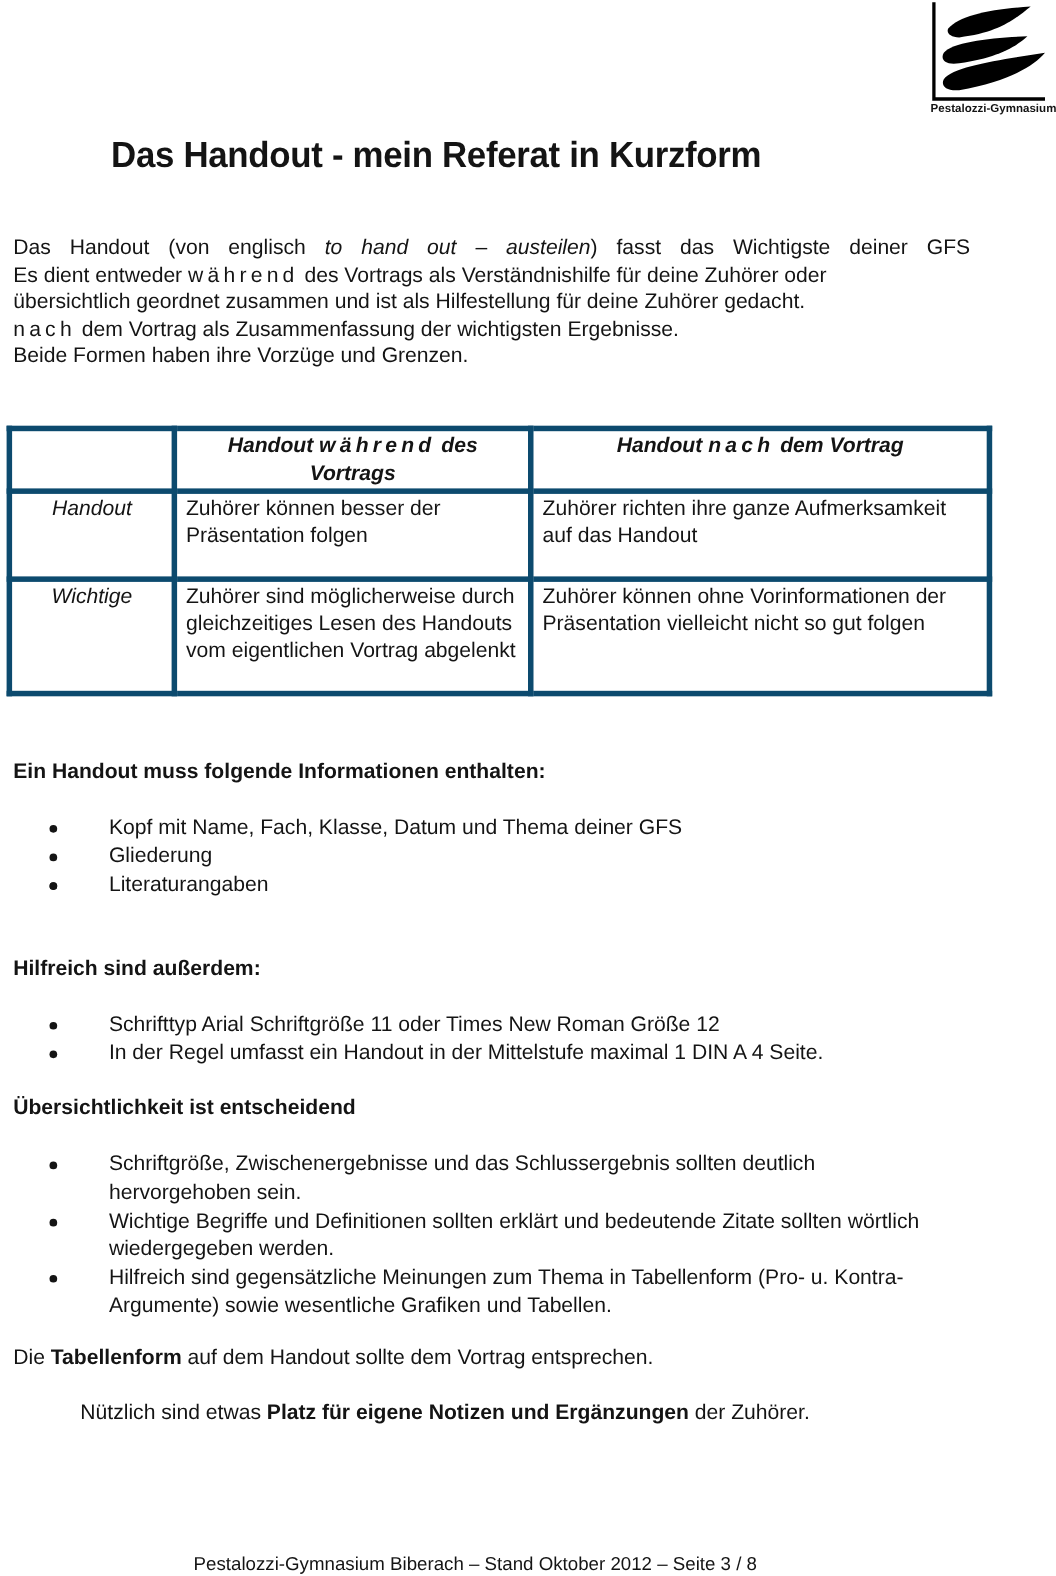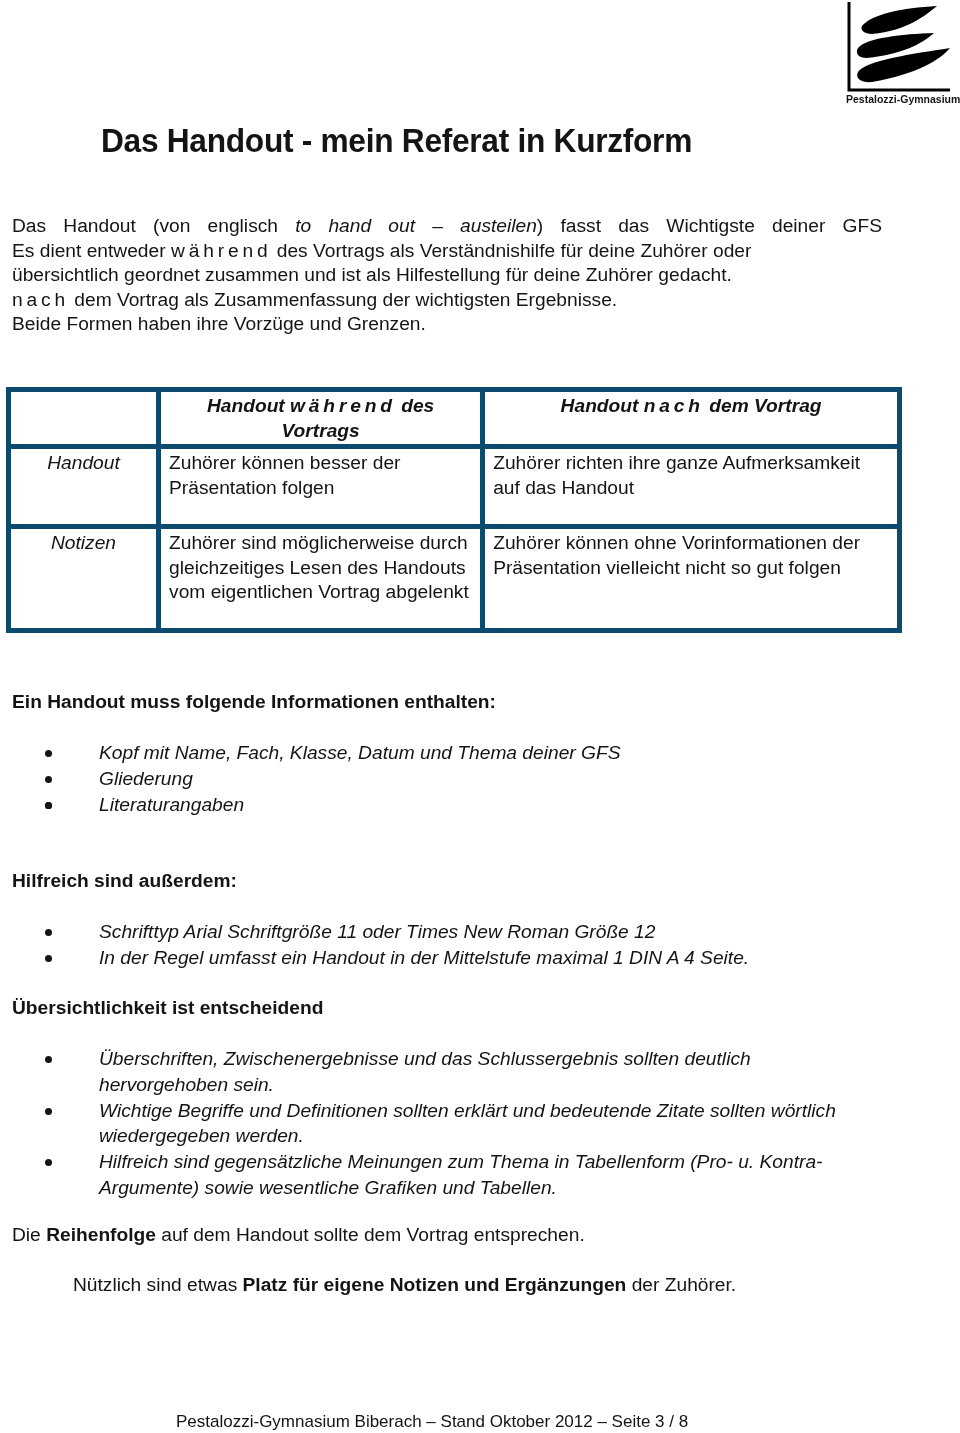--- a/index.html
+++ b/index.html
@@ -16,21 +16,21 @@
   table.cmp { position:absolute; left:6px; top:387px; width:896px; border-collapse:collapse; font-size:19.2px; line-height:24.6px; }
   table.cmp td { border:5px solid #0c4a6e; vertical-align:top; padding:2px 8px 0 8px; }
   .c0 { width:130px; text-align:center; font-style:italic; }
   .c1 { width:306px; }
   .c2 { width:400px; }
   .hd { font-weight:bold; font-style:italic; text-align:center; }
   .r0 td { height:50px; }
   .r1 td { height:73px; }
   .r2 td { height:97px; }
   .h2 { font-size:19.2px; font-weight:bold; white-space:nowrap; }
-  ul.bl { position:absolute; margin:0; padding:0; list-style:none; font-size:19.2px; line-height:25.8px;font-style:italic; }
+  ul.bl { position:absolute; margin:0; padding:0; list-style:none; font-size:19.2px; line-height:25.8px; }
   ul.bl li { position:relative; padding-left:87px; }
   ul.bl li .dot { position:absolute; left:33px; top:10px; width:7px; height:7px; border-radius:50%; background:#141414; }
   .para { font-size:19.2px; white-space:nowrap; }
   .footer { left:176px; top:1412px; font-size:17px; white-space:nowrap; }
 </style>
 </head>
 <body>
 
 <div class="abs logo">
   <svg width="138" height="92" viewBox="0 0 138 92">
@@ -58,21 +58,21 @@
     <td class="c0"></td>
     <td class="c1 hd"><span>Handout </span><span class="spaced">während</span><span> des Vortrags</span></td>
     <td class="c2 hd"><span>Handout </span><span class="spaced">nach</span><span> dem Vortrag</span></td>
   </tr>
   <tr class="r1">
     <td class="c0">Handout</td>
     <td class="c1">Zuhörer können besser der Präsentation folgen</td>
     <td class="c2">Zuhörer richten ihre ganze Aufmerksamkeit auf das Handout</td>
   </tr>
   <tr class="r2">
-    <td class="c0">Notizen</td>
+    <td class="c0">Wichtige</td>
     <td class="c1">Zuhörer sind möglicherweise durch gleichzeitiges Lesen des Handouts vom eigentlichen Vortrag abgelenkt</td>
     <td class="c2">Zuhörer können ohne Vorinformationen der Präsentation vielleicht nicht so gut folgen</td>
   </tr>
 </tbody>
   </table>
 
 <div class="abs h2" style="left:12px; top:691px;">Ein Handout  muss folgende Informationen enthalten:</div>
 <ul class="bl" style="left:12px; top:740px; width:900px;">
   <li><span class="dot"></span><span>Kopf mit Name, Fach, Klasse, Datum und Thema deiner GFS</span></li>
   <li><span class="dot"></span><span>Gliederung</span></li>
@@ -81,22 +81,22 @@
 </ul>
 
 <div class="abs h2" style="left:12px; top:870px;">Hilfreich sind außerdem:</div>
 <ul class="bl" style="left:12px; top:919px; width:900px;">
   <li><span class="dot"></span><span>Schrifttyp Arial Schriftgröße 11 oder Times New Roman Größe 12</span></li>
   <li><span class="dot"></span><span>In der Regel umfasst ein Handout in der Mittelstufe maximal 1 DIN A 4 Seite.</span></li>
 </ul>
 
 <div class="abs h2" style="left:12px; top:997px;">Übersichtlichkeit ist entscheidend</div>
 <ul class="bl" style="left:12px; top:1046px; width:840px;">
-  <li><span class="dot"></span><span>Überschriften, Zwischenergebnisse und das Schlussergebnis sollten deutlich hervorgehoben sein.</span></li>
+  <li><span class="dot"></span><span>Schriftgröße, Zwischenergebnisse und das Schlussergebnis sollten deutlich hervorgehoben sein.</span></li>
   <li><span class="dot"></span><span>Wichtige Begriffe und Definitionen sollten erklärt und bedeutende Zitate sollten wörtlich wiedergegeben werden.</span></li>
   <li><span class="dot"></span><span>Hilfreich sind gegensätzliche Meinungen zum Thema in Tabellenform (Pro- u. Kontra-Argumente) sowie wesentliche Grafiken und Tabellen.</span></li>
 </ul>
 
-<div class="abs para" style="left:12px; top:1224px;"><span>Die </span><b>Reihenfolge</b><span> auf dem  Handout sollte dem Vortrag entsprechen.</span></div>
+<div class="abs para" style="left:12px; top:1224px;"><span>Die </span><b>Tabellenform</b><span> auf dem  Handout sollte dem Vortrag entsprechen.</span></div>
 
 <div class="abs para" style="left:73px; top:1274px;"><span>Nützlich sind etwas </span><b>Platz für eigene Notizen und Ergänzungen</b><span> der Zuhörer.</span></div>
 
 <div class="abs footer">Pestalozzi-Gymnasium Biberach – Stand Oktober 2012 – Seite 3 / 8</div>
 
 </body></html>

